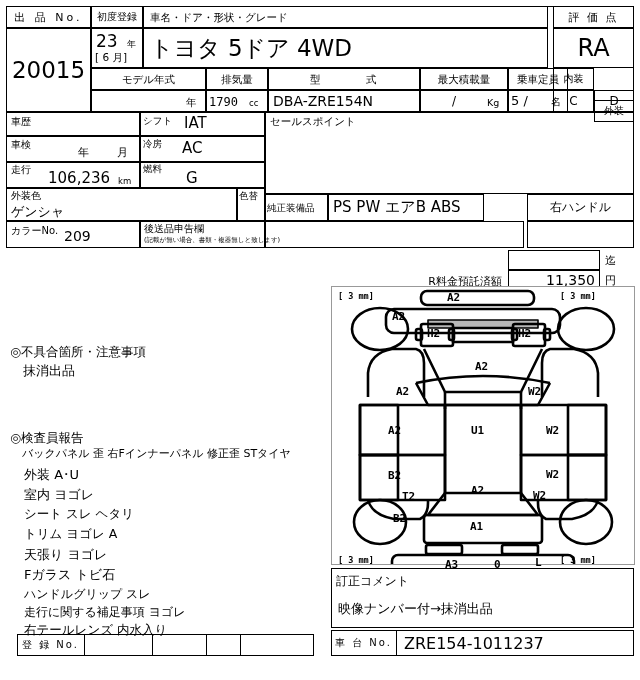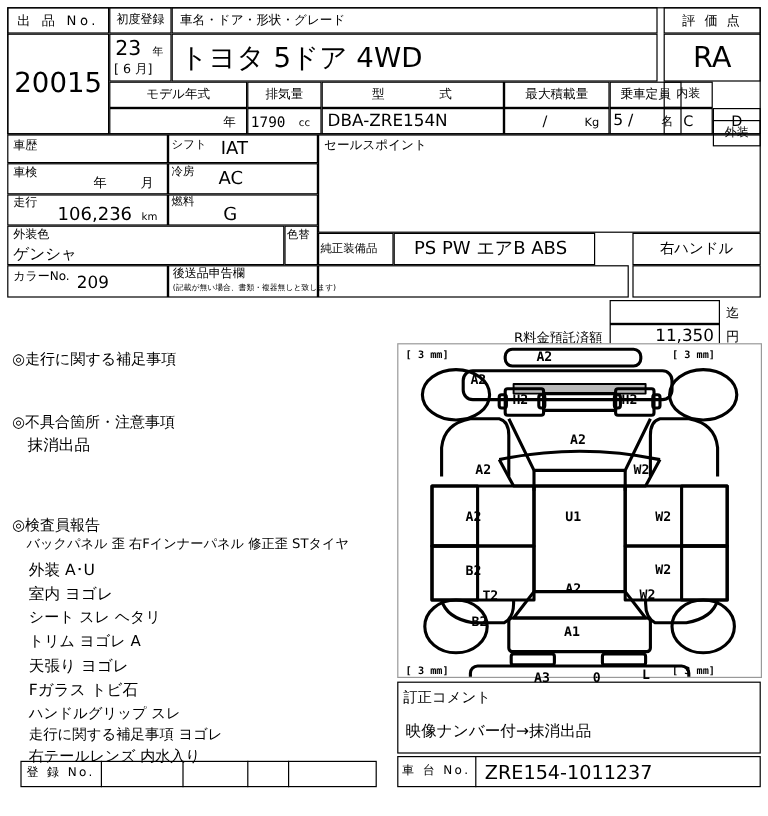--- a/index.html
+++ b/index.html
@@ -117,35 +117,34 @@
   <div class="abs bx" style="left:140px;top:221px;width:125px;height:27px;"></div>
   <div class="abs lbl" style="left:144px;top:224px;font-size:10px;">後送品申告欄</div>
   <div class="abs lbl-xs" style="left:144px;top:237px;font-size:6.5px;">(記載が無い場合、書類・複器無しと致します)</div>
 
   <div class="abs bx" style="left:265px;top:112px;width:369px;height:82px;"></div>
   <div class="abs lbl" style="left:270px;top:116px;font-size:10.5px;">セールスポイント</div>
   <div class="abs" style="left:272px;top:134px;width:355px;font-size:12px;"></div>
 
   <div class="abs bx" style="left:265px;top:194px;width:63px;height:27px;"></div>
   <div class="abs lbl" style="left:267px;top:203px;font-size:9.5px;">純正装備品</div>
-  <div class="abs bx l" style="left:328px;top:194px;width:168px;height:27px;font-size:15px;padding-left:16px;">PS PW エアB ABS</div>
+  <div class="abs bx l" style="left:328px;top:194px;width:156px;height:27px;font-size:15px;padding-left:4px;">PS PW エアB ABS</div>
   <div class="abs bx c" style="left:527px;top:194px;width:107px;height:27px;font-size:12px;">右ハンドル</div>
 
   <div class="abs bx" style="left:265px;top:221px;width:259px;height:27px;"></div>
   <div class="abs bx" style="left:527px;top:221px;width:107px;height:27px;"></div>
 
   <div class="abs lbl r" style="left:384px;top:251px;width:104px;height:18px;font-size:11px;margin-top:48px;">名変通知期限</div>
   <div class="abs bx" style="left:508px;top:250px;width:92px;height:20px;"></div>
   <div class="abs lbl" style="left:605px;top:255px;font-size:11px;">迄</div>
 
   <div class="abs lbl r" style="left:398px;top:272px;width:104px;height:18px;font-size:11px;">R料金預託済額</div>
   <div class="abs bx r" style="left:508px;top:270px;width:92px;height:20px;font-size:14px;padding-right:4px;">11,350</div>
   <div class="abs lbl" style="left:605px;top:275px;font-size:11px;">円</div>
 
-  <div class="abs" style="left:10px;top:291px;font-size:12.5px;">◎走行に関する補足事項</div>
 
   <div class="abs" style="left:10px;top:344px;font-size:12.5px;">◎不具合箇所・注意事項</div>
   <div class="abs" style="left:23px;top:362px;font-size:13px;">抹消出品</div>
 
   <div class="abs" style="left:10px;top:430px;font-size:12.5px;">◎検査員報告</div>
 
   <div class="abs" style="left:22px;top:446px;font-size:11px;white-space:nowrap;">バックパネル 歪   右Fインナーパネル 修正歪   STタイヤ</div>
   <div class="abs" style="left:24px;top:466px;font-size:13px;white-space:nowrap;">外装 A･U</div>
   <div class="abs" style="left:24px;top:486px;font-size:13px;white-space:nowrap;">室内 ヨゴレ</div>
   <div class="abs" style="left:24px;top:506px;font-size:12.5px;white-space:nowrap;">シート スレ ヘタリ</div>

